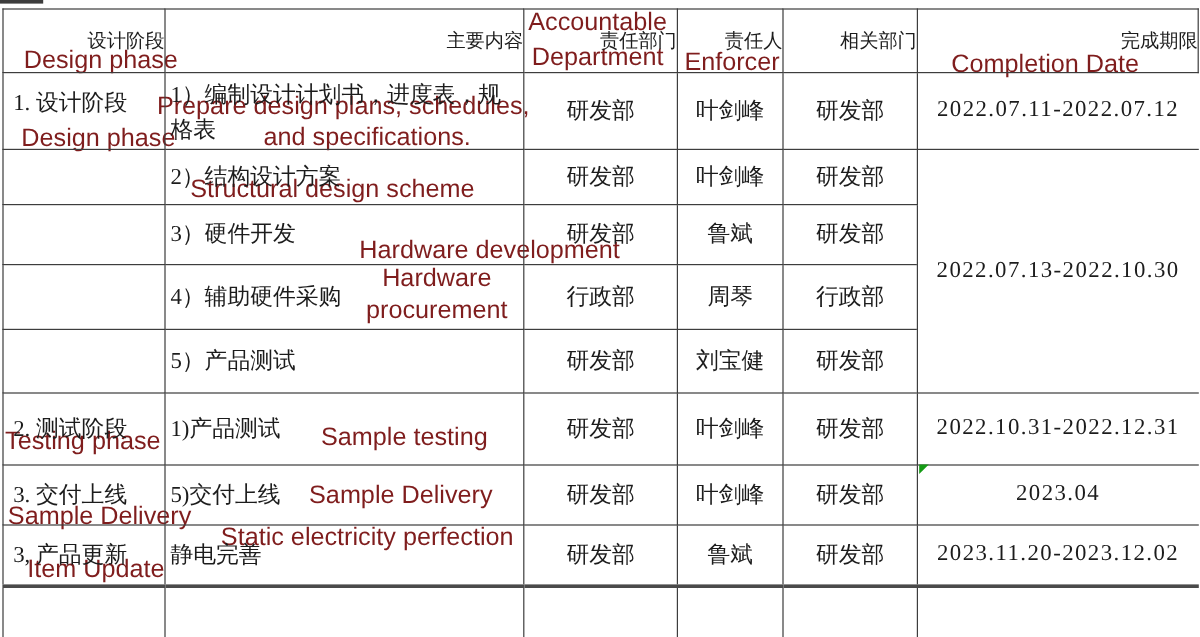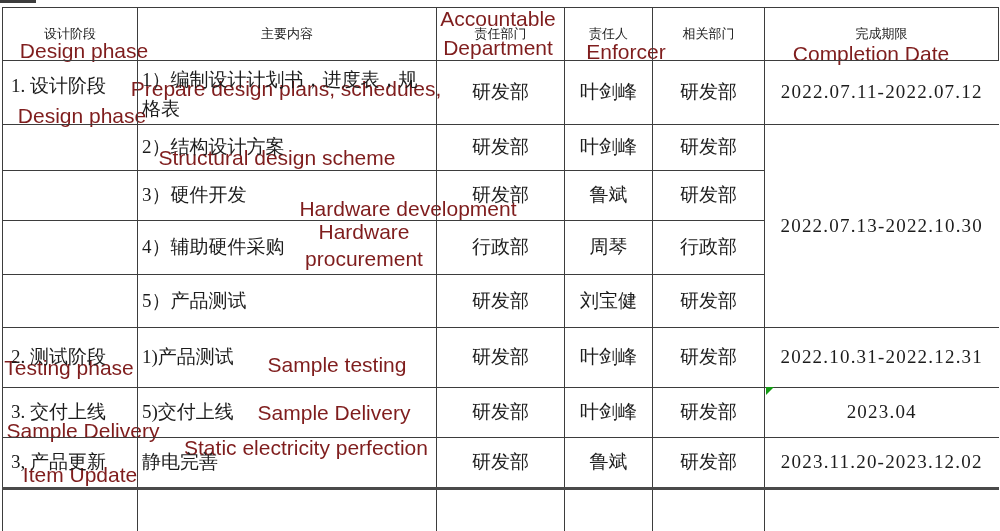--- a/index.html
+++ b/index.html
@@ -39,21 +39,21 @@
   }
   table.sched th, table.sched td {
     border: 1.5px solid #3d3d3d;
     background: transparent;
     font-weight: normal;
     font-size: 19px;
     color: #1c1c1c;
     vertical-align: middle;
     overflow: visible;
   }
-  table.sched th { font-size: 13px; text-align: center; }
+  table.sched th { font-size: 16px; text-align: right; }
   td.c-phase   { text-align: left; padding-left: 8px; }
   td.c-content { text-align: left; padding-left: 4px; }
   td.c-dept, td.c-person, td.c-related { text-align: center; }
   td.c-date {
     text-align: center;
     white-space: nowrap;
     letter-spacing: 1.2px;
     font-size: 19px;
   }
   tr.row-1 td.c-phase, tr.row-1 td.c-content { vertical-align: top; padding-top: 12px; margin-left: 16px; }
@@ -77,25 +77,26 @@
 </style>
 </head>
 <body>
 
 <div id="screen">
 
   <div class="anno-layer">
     <div class="anno" style="left:18px;  top:39px;  width:132px;">Design phase</div>
     <div class="anno" style="left:432px; top:7px;   width:132px;">Accountable</div>
     <div class="anno" style="left:428px; top:36px;  width:140px;">Department</div>
-    <div class="anno" style="left:566px; top:40px;  width:88px;margin-left:16px;">Enforcer</div>
+    <div class="anno" style="left:566px; top:40px;  width:88px;">Enforcer</div>
     <div class="anno" style="left:778px; top:42px;  width:186px;">Completion Date</div>
 
     <div class="anno" style="left:16px;  top:104px; width:132px;">Design phase</div>
     <div class="anno" style="left:130px; top:77px;  width:312px;">Prepare design plans, schedules,</div>
+    <div class="anno" style="left:196px; top:103px; width:220px;">and specifications.</div>
 
     <div class="anno" style="left:152px; top:146px; width:250px;">Structural design scheme</div>
     <div class="anno" style="left:260px; top:197px; width:232px;margin-left:32px;">Hardware development</div>
     <div class="anno" style="left:296px; top:220px; width:136px;">Hardware</div>
     <div class="anno" style="left:293px; top:247px; width:142px;">procurement</div>
 
     <div class="anno" style="left:2px;   top:356px; width:134px;">Testing phase</div>
     <div class="anno" style="left:262px; top:353px; width:150px;">Sample testing</div>
 
     <div class="anno" style="left:0px;   top:419px; width:166px;">Sample Delivery</div>

